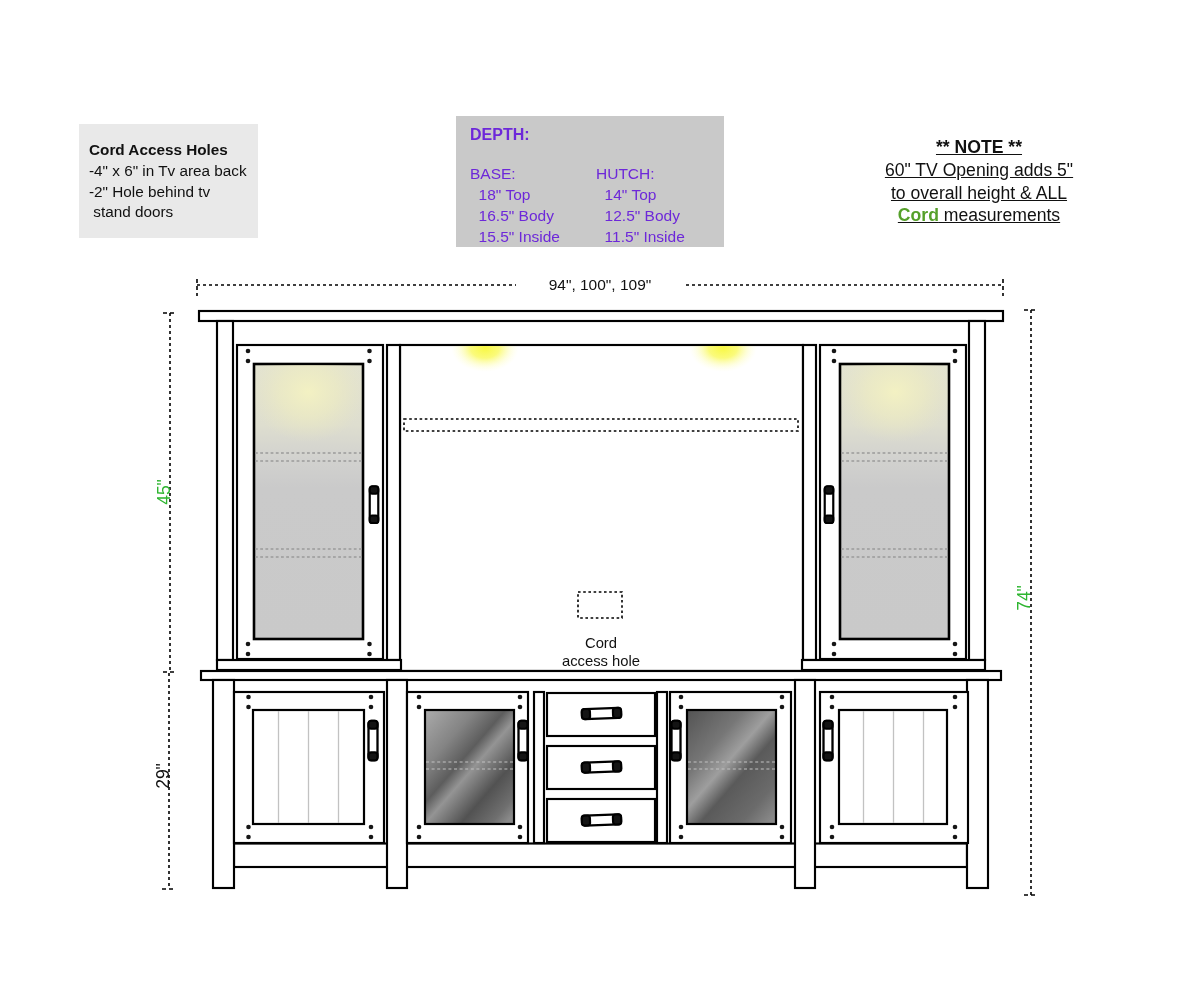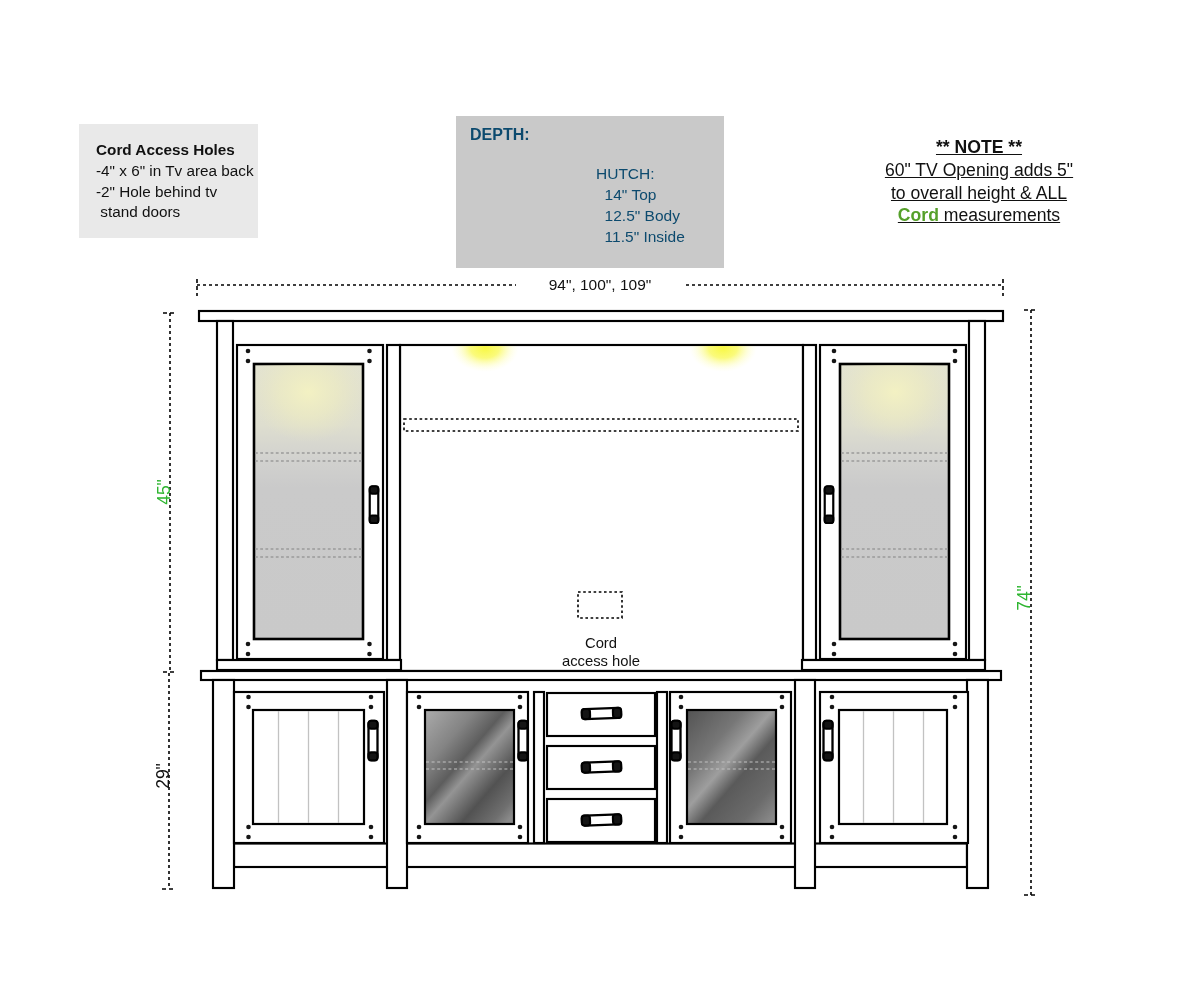--- a/index.html
+++ b/index.html
@@ -2,29 +2,30 @@
 <html><head>
 <meta charset="utf-8">
 <style>
   html,body{margin:0;padding:0;background:#fff;}
   body{width:1200px;height:1000px;position:relative;font-family:"Liberation Sans",sans-serif;}
   .box{position:absolute;}
 </style>
 </head>
 <body>
 
-<div class="box" style="left:79px;top:124px;width:179px;height:114px;background:#e9e9e9;font-size:15.3px;line-height:20.8px;color:#111;padding:14px 0 0 17px;box-sizing:border-box;padding-top:16px;">
+<div class="box" style="left:79px;top:124px;width:179px;height:114px;background:#e9e9e9;font-size:15.3px;line-height:20.8px;color:#111;padding:14px 0 0 10px;box-sizing:border-box;padding-top:16px;">
   <b>Cord Access Holes</b><br>
   -4" x 6" in Tv area back<br>
   -2" Hole behind tv<br>
   &nbsp;stand doors
 </div>
 
-<div class="box" style="left:456px;top:116px;width:268px;height:152px;background:#c9c9c9;font-size:15.5px;line-height:21px;color:#0c4a6e;">
+<div class="box" style="left:456px;top:116px;width:268px;height:131px;background:#c9c9c9;font-size:15.5px;line-height:21px;color:#6d28d9;">
   <div style="position:absolute;left:14px;top:8px;font-weight:bold;font-size:16px;">DEPTH:</div>
+  <div style="position:absolute;left:14px;top:47px;">BASE:<br>&nbsp;&nbsp;18" Top<br>&nbsp;&nbsp;16.5" Body<br>&nbsp;&nbsp;15.5" Inside</div>
   <div style="position:absolute;left:140px;top:47px;">HUTCH:<br>&nbsp;&nbsp;14" Top<br>&nbsp;&nbsp;12.5" Body<br>&nbsp;&nbsp;11.5" Inside</div>
 </div>
 
 <div class="box" style="left:859px;top:136px;width:240px;text-align:center;font-size:17.6px;line-height:22.8px;color:#111;text-decoration:underline;">
   <b>** NOTE **</b><br>
   60" TV Opening adds 5"<br>
   to overall height &amp; ALL<br>
   <b style="color:#55a02a;">Cord</b> measurements
 </div>
 

